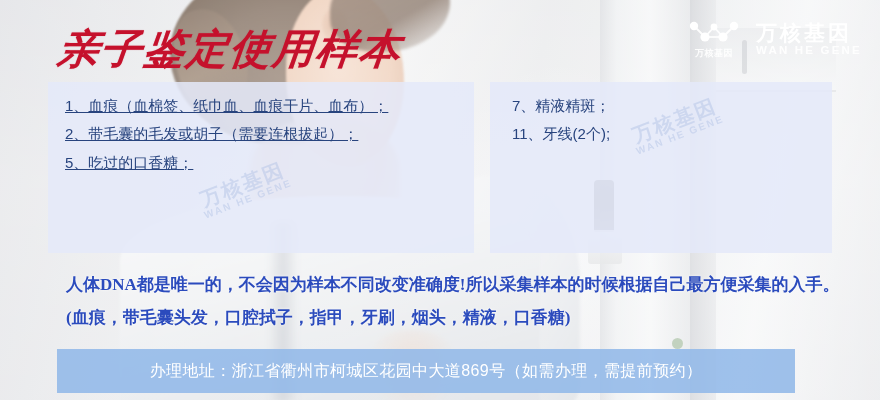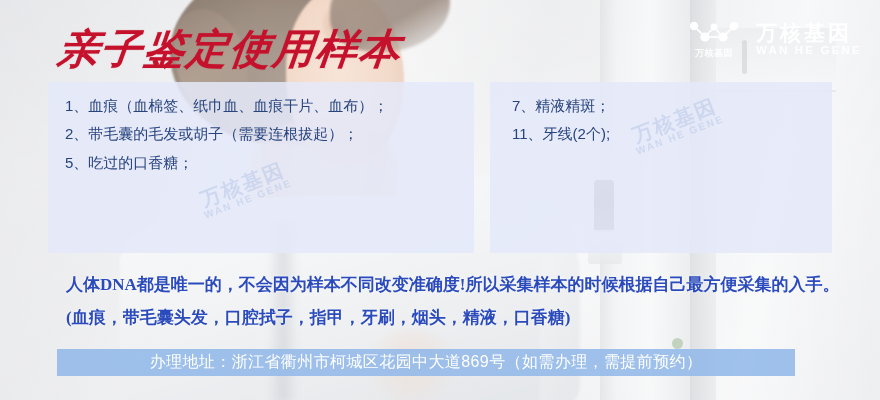--- a/index.html
+++ b/index.html
@@ -243,21 +243,21 @@
     z-index: 2;
   }
   .panel li {
     font-size: 15px;
     color: #28447e;
     line-height: 1.02;
     white-space: nowrap;
   }
   .panel-left ol  { padding: 16px 0 0 17px; }
   .panel-right ol { padding: 16px 0 0 22px; }
-  .panel-left li  { margin-bottom: 13px; }
+  .panel-left li  { margin-bottom: 13px; text-decoration: underline; }
   .panel-right li { margin-bottom: 13px; }
 
   
   .wm {
     position: absolute;
     z-index: 1;
     transform: rotate(-21deg);
     color: #b9c8e8;
     opacity: .55;
     pointer-events: none;
@@ -279,21 +279,21 @@
     font-size: 17px;
     font-weight: 700;
     line-height: 1.95;
     color: #2b4bbd;
     text-shadow: 0 0 3px rgba(255,255,255,.85);
   }
 
   
   .addr {
     position: absolute;
-    left: 57px; top: 349px; width: 738px; height: 27px;
+    left: 57px; top: 349px; width: 738px; height: 44px;
     background: rgba(146,184,232,0.88);
     display: flex;
     align-items: center;
     justify-content: center;
   }
   .addr span {
     font-size: 16px;
     color: #ffffff;
     letter-spacing: .4px;
     white-space: nowrap;

